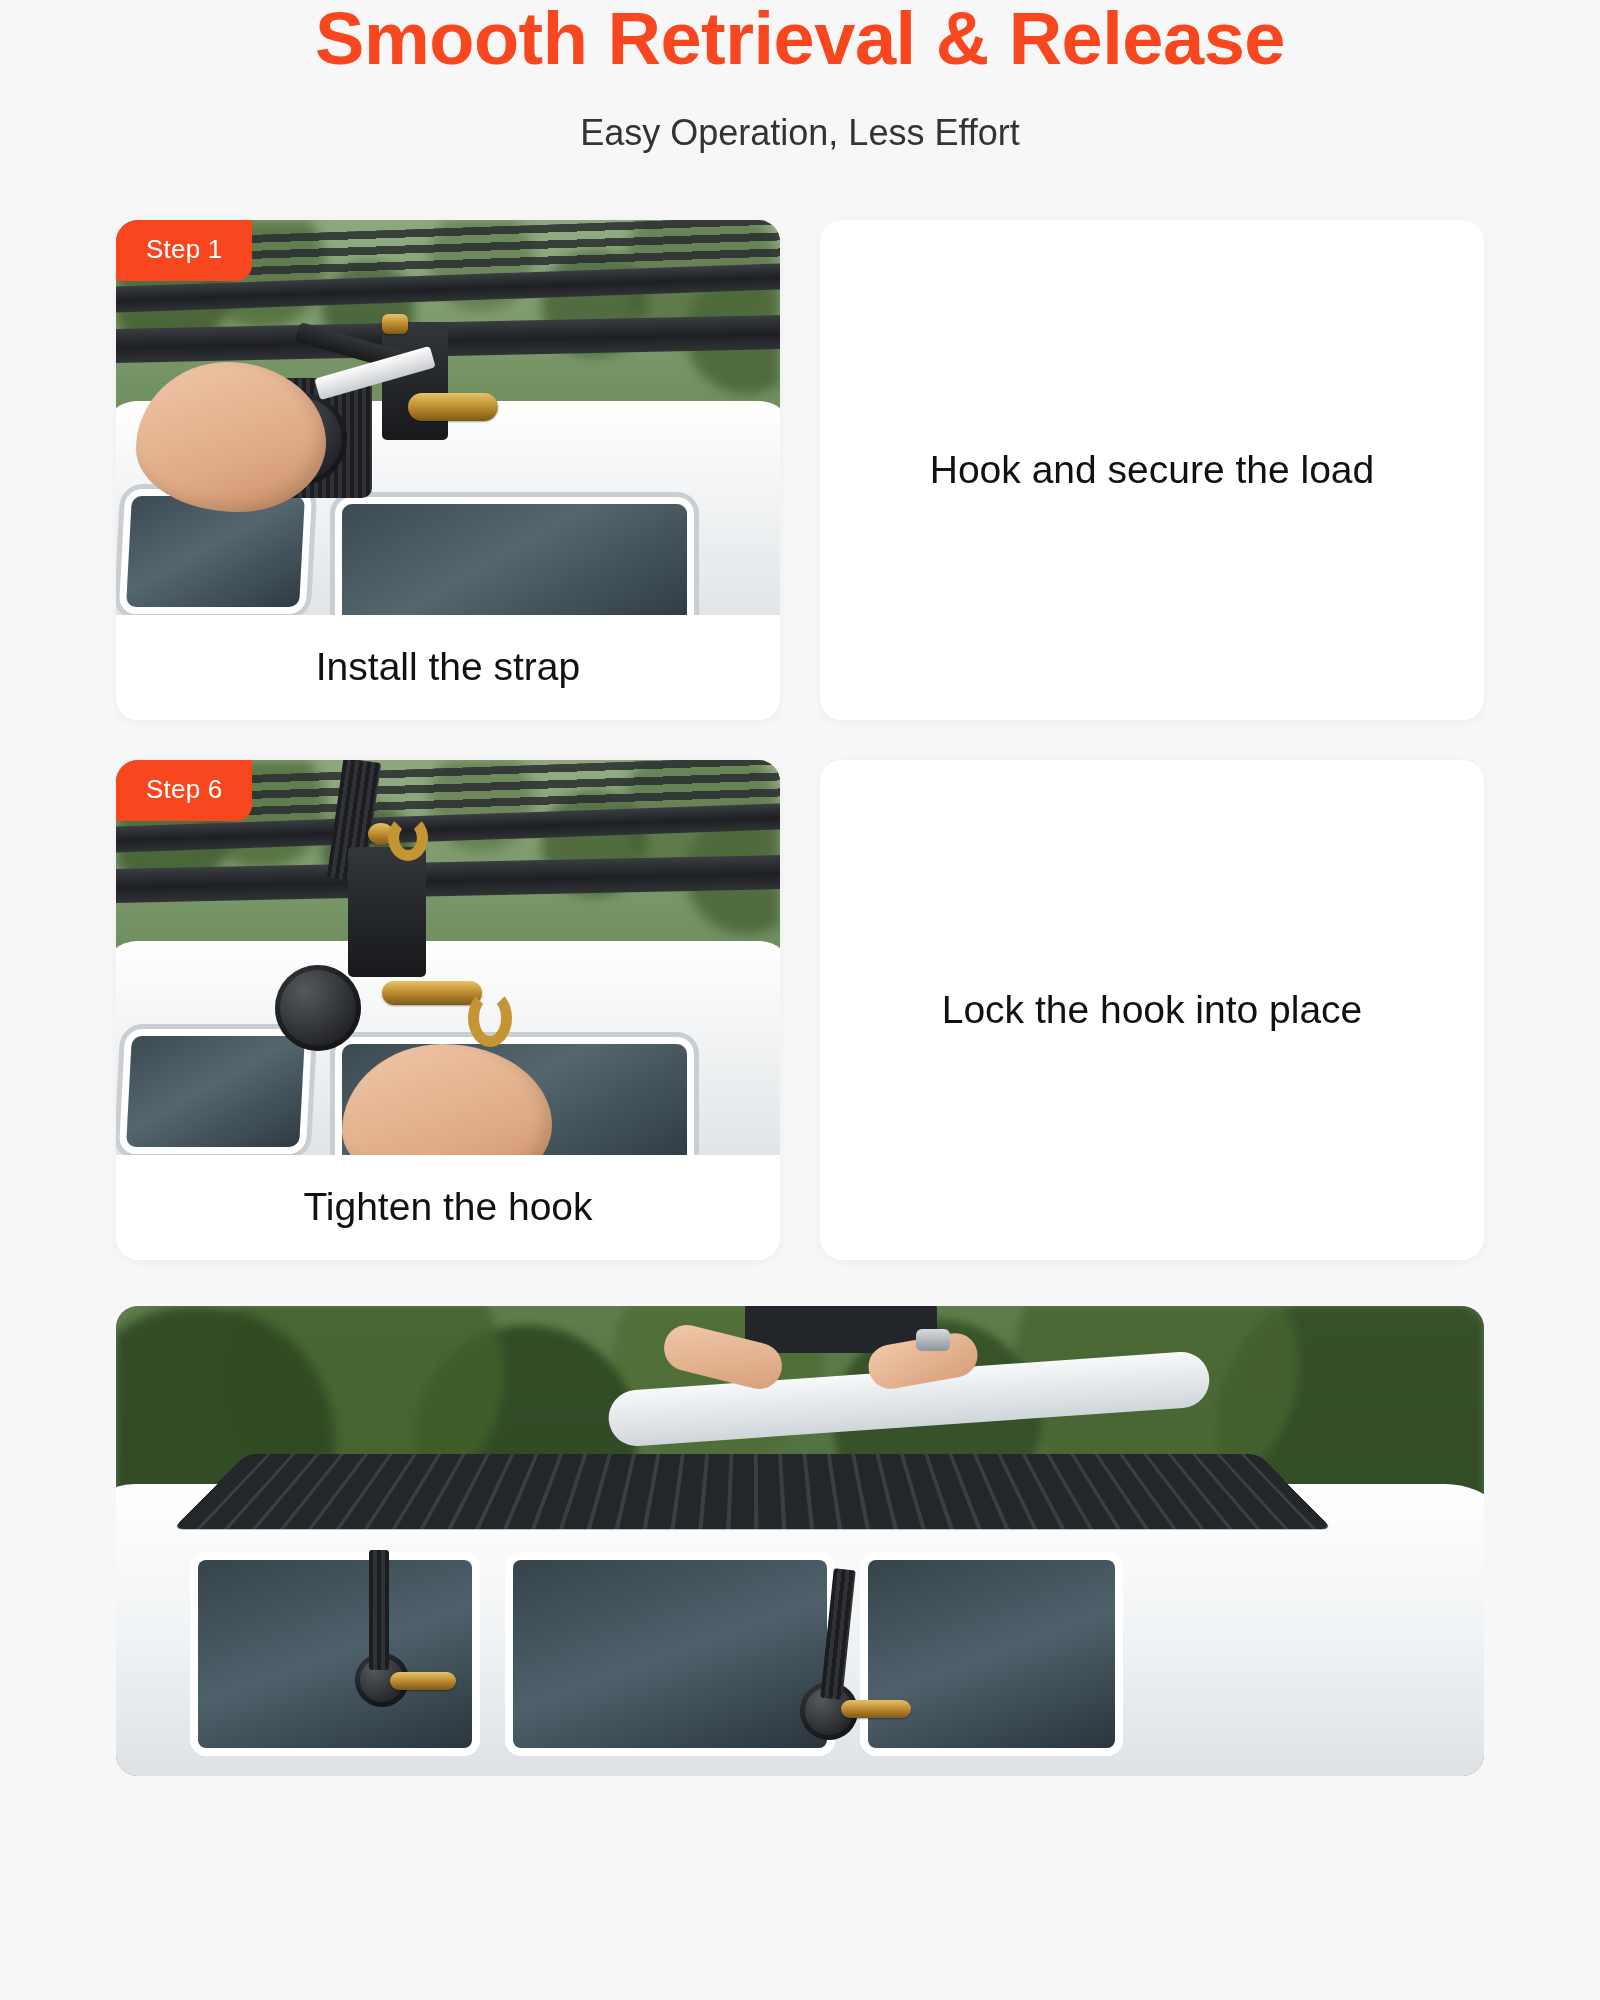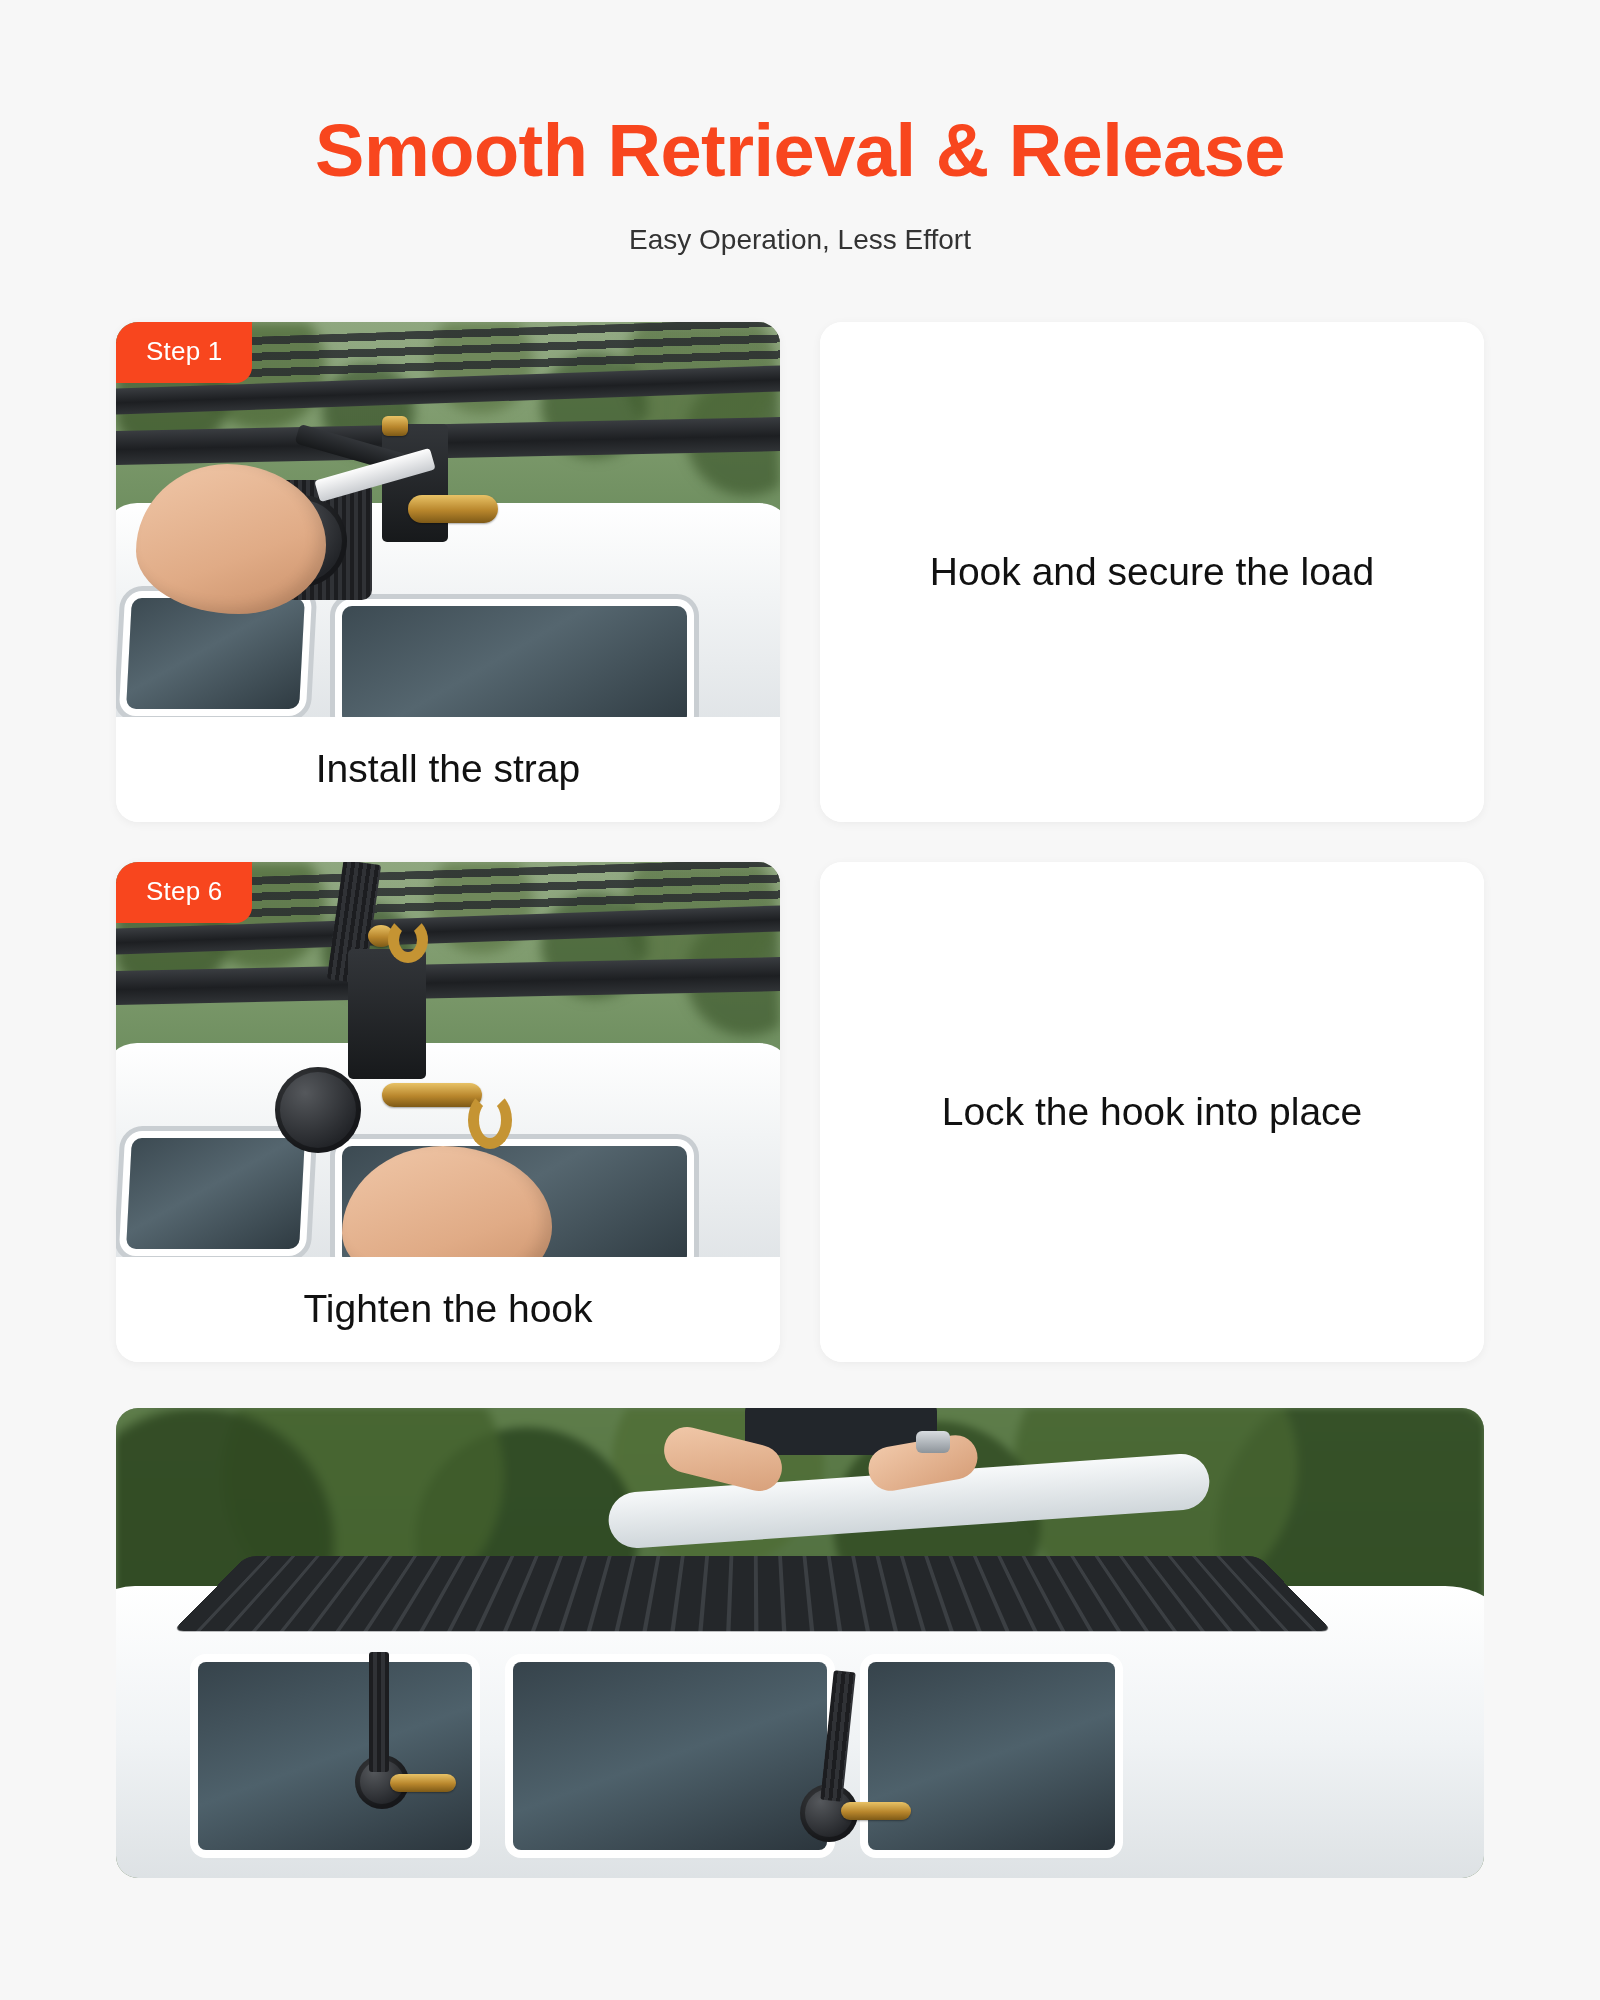--- a/index.html
+++ b/index.html
@@ -13,33 +13,32 @@
   .page {
     width: 1600px;
     height: 2000px;
     position: relative;
     background: #f7f7f7;
     overflow: hidden;
   }
 
   
   .header {
-    padding-top: 112px;
     text-align: center;
   }
   .headline {
     font-size: 74px;
     font-weight: bold;
     color: #f8461e;
     letter-spacing: -0.5px;
     line-height: 1.05;
   }
   .subhead {
     margin-top: 34px;
-    font-size: 28px;
+    font-size: 36px;
     color: #333333;
     font-weight: 400;
   }
 
   
   .grid {
     margin: 66px auto 0 auto;
     width: 1368px;
     display: grid;
     grid-template-columns: 1fr 1fr;

